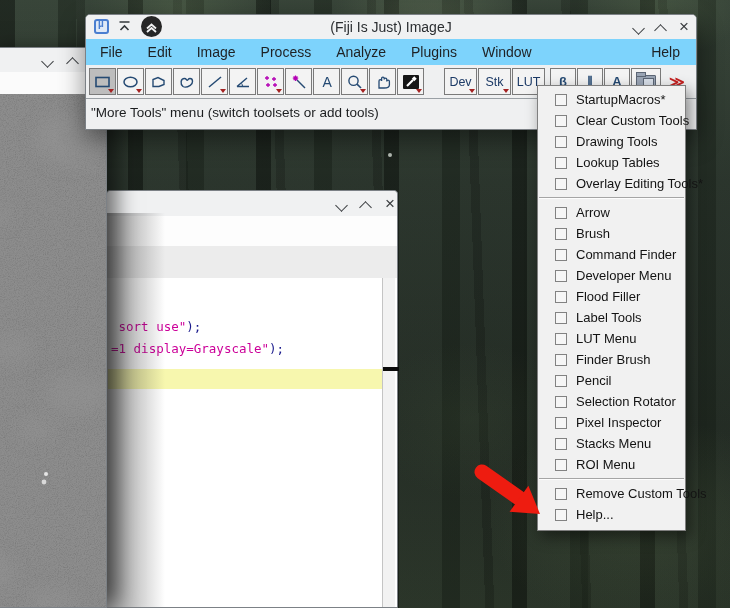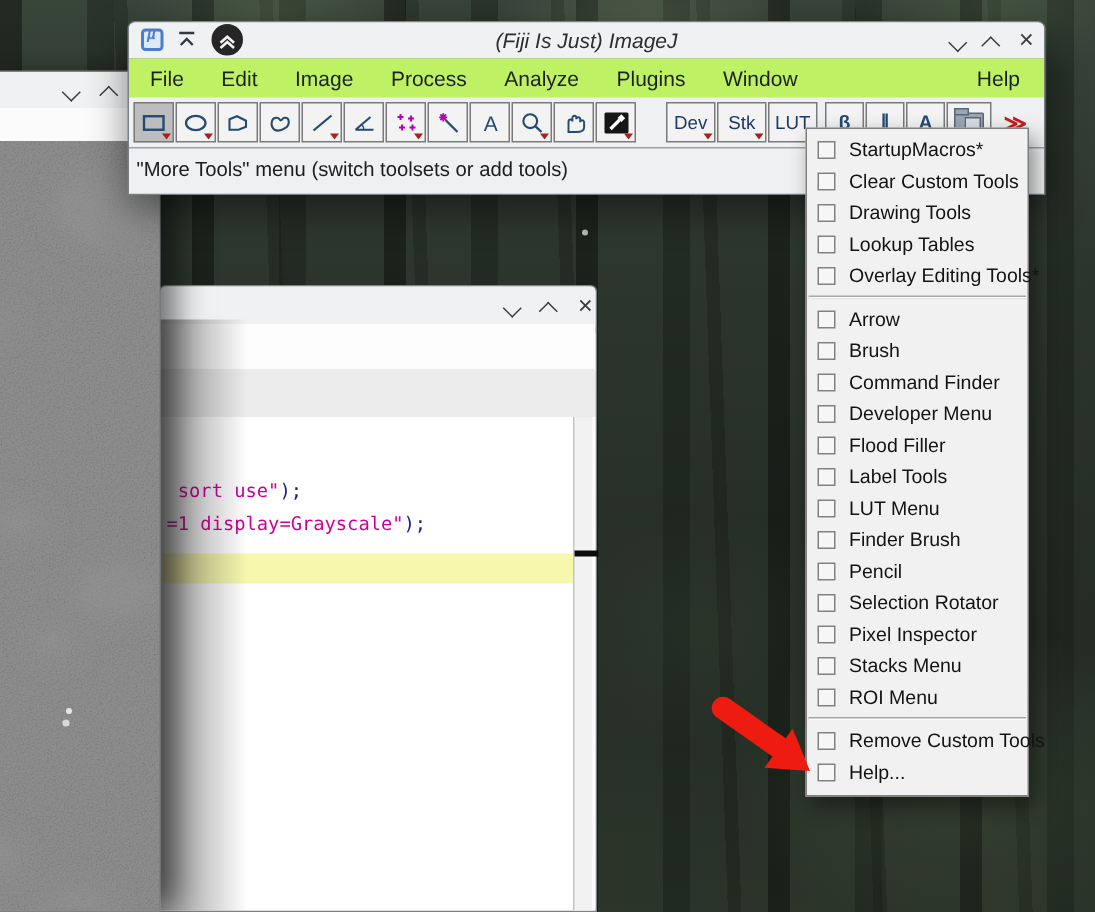--- a/index.html
+++ b/index.html
@@ -19,21 +19,21 @@
       repeating-linear-gradient(90deg, rgba(10,14,10,.50) 0 15px, rgba(48,60,48,.18) 15px 58px,
         rgba(22,30,22,.46) 58px 76px, rgba(42,54,42,.12) 76px 128px),
       repeating-linear-gradient(88deg, rgba(0,0,0,.22) 0 9px, transparent 9px 97px),
       linear-gradient(180deg, #3a473b 0%, #2b352d 30%, #232b24 70%, #2a3428 100%);}
   .speck{position:absolute;left:388px;top:153px;width:4px;height:4px;border-radius:50%;
     background:#c9cfc8;opacity:.9;}
 
   
   .win{position:absolute;background:#eff0f1;border:1px solid #7c8186;box-sizing:border-box;}
   .titlebar{position:absolute;left:0;right:0;top:0;background:#f0f1f2;
-    border-bottom:6px solid #000000;border-radius:4px 4px 0 0;font-style:italic;}
+    border-bottom:6px solid #000000;border-radius:4px 4px 0 0;}
   .ttl{position:absolute;width:100%;text-align:center;font-size:14px;color:#2b2e31;}
   .chev-dn,.chev-up{position:absolute;width:9px;height:9px;box-sizing:border-box;
     border-left:1.7px solid #3a3d40;border-bottom:1.7px solid #3a3d40;}
   .chev-dn{transform:rotate(-45deg);}
   .chev-up{transform:rotate(135deg);}
   .xbtn{position:absolute;font-size:17px;line-height:10px;color:#3a3d40;}
   .xbtn::before{content:"×";}
 
   
   .ij{left:85px;top:14px;width:612px;height:116px;z-index:5;border-radius:5px 5px 0 0;
@@ -42,21 +42,21 @@
   .ij .ttl{top:4px;}
   .ij-logo{position:absolute;left:8px;top:4px;width:15px;height:15px;box-sizing:border-box;
     border:2px solid #4a7ed0;border-radius:3px;background:#dfe9f7;}
   .ij-logo::before{content:"µ";position:absolute;left:2px;top:-3px;font-size:10px;color:#4a7ed0;font-weight:bold;}
   .pin-ico{position:absolute;left:31px;top:5px;}
   .badge-ico{position:absolute;left:55px;top:1px;width:21px;height:21px;border-radius:50%;background:#262626;}
   .ij-min{left:548px;top:9px;} .ij-max{left:570px;top:11px;} .ij-x{left:593px;top:7px;}
 
   .ij-menubar{position:absolute;left:0;right:0;top:24px;height:26px;display:flex;
     align-items:center;gap:25px;padding-left:14px;font-size:14px;color:#1e2124;
-    border-bottom:1px solid #d4d5d6;background:#bef264;}
+    border-bottom:1px solid #d4d5d6;background:#7dd3fc;}
   .ij-menubar .help{position:absolute;right:16px;}
 
   .ij-toolbar{position:absolute;left:0;right:0;top:50px;height:34px;background:#eff0f1;
     border-bottom:1px solid #9aa0a5;display:flex;align-items:flex-start;padding:3px 0 0 3px;box-sizing:border-box;}
   .tb{width:27px;height:27px;box-sizing:border-box;border:1px solid #7a7a7a;background:#f3f3f3;
     position:relative;display:flex;align-items:center;justify-content:center;margin-right:1px;flex:none;}
   .tb.sel{background:#bdbdbd;}
   .tb.txt{width:33px;font-size:12.5px;color:#1c3a66;}
   .tb.glyph{width:26px;font-size:13px;font-weight:bold;color:#254a73;}
   .tri{position:absolute;right:1px;bottom:1px;width:0;height:0;
@@ -66,21 +66,21 @@
   .folder-ico::before{content:"";position:absolute;left:-1px;top:-4px;width:8px;height:3px;background:#9aa5b5;border:1px solid #5c6675;}
   .folder-ico::after{content:"";position:absolute;right:1px;bottom:1px;width:9px;height:7px;background:#d7dee8;border:1px solid #5c6675;}
 
   .ij-status{position:absolute;left:0;right:0;top:85px;height:29px;background:#eff0f1;
     font-size:13.5px;color:#1b1d1f;padding:5px 0 0 5px;box-sizing:border-box;}
 
   
   .tmenu{position:absolute;left:537px;top:85px;width:149px;z-index:6;background:#f1f1f1;
     border:1px solid #7f7f7f;box-shadow:4px 6px 14px rgba(0,0,0,.45);box-sizing:border-box;
     padding:3px 0 5px 0;}
-  .menu-item{display:flex;align-items:center;height:21px;padding-left:7px;gap:9px;cursor:default;}
+  .menu-item{display:flex;align-items:center;height:21px;padding-left:17px;gap:9px;cursor:default;}
   .checkbox{width:12px;height:12px;box-sizing:border-box;border:1px solid #828282;background:#f6f6f6;flex:none;}
   .mi-label{font-size:13px;color:#131313;white-space:nowrap;}
   .msep{height:1px;margin:3px 1px 3px 1px;background:#a5a5a5;border-bottom:1px solid #fdfdfd;}
 
   
   .ed{left:106px;top:190px;width:292px;height:418px;z-index:2;border-radius:4px 4px 0 0;}
   .ed .titlebar{height:25px;}
   .ed-min{left:230px;top:10px;} .ed-max{left:254px;top:12px;} .ed-x{left:278px;top:8px;}
   .ed-menustrip{position:absolute;left:0;right:0;top:25px;height:30px;background:#fdfdfd;border-bottom:1px solid #e2e2e2;}
   .ed-tabstrip{position:absolute;left:0;right:0;top:55px;height:32px;background:#ececec;border-bottom:1px solid #b3b3b3;}

